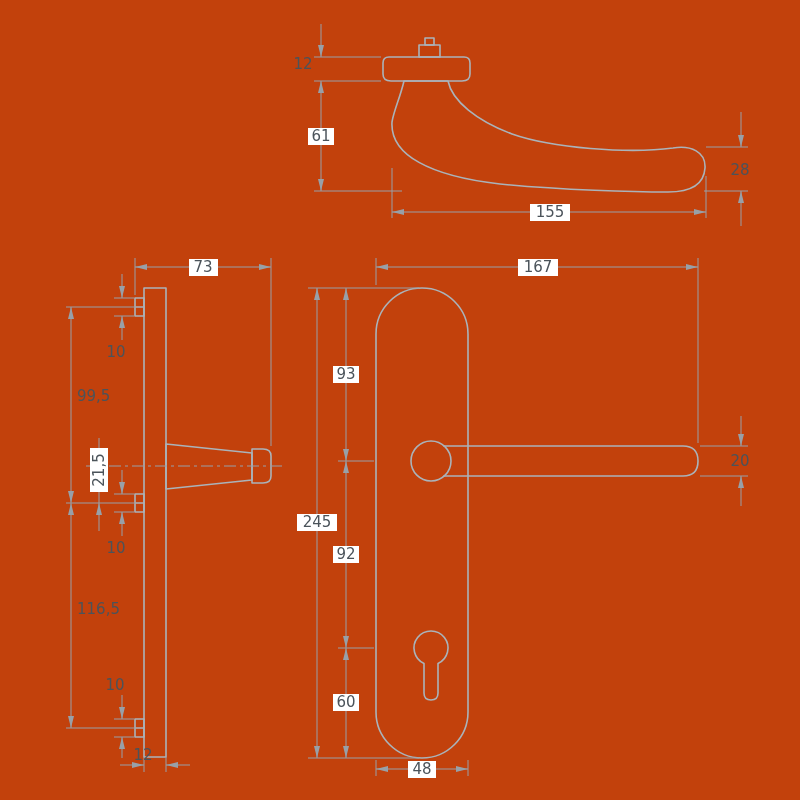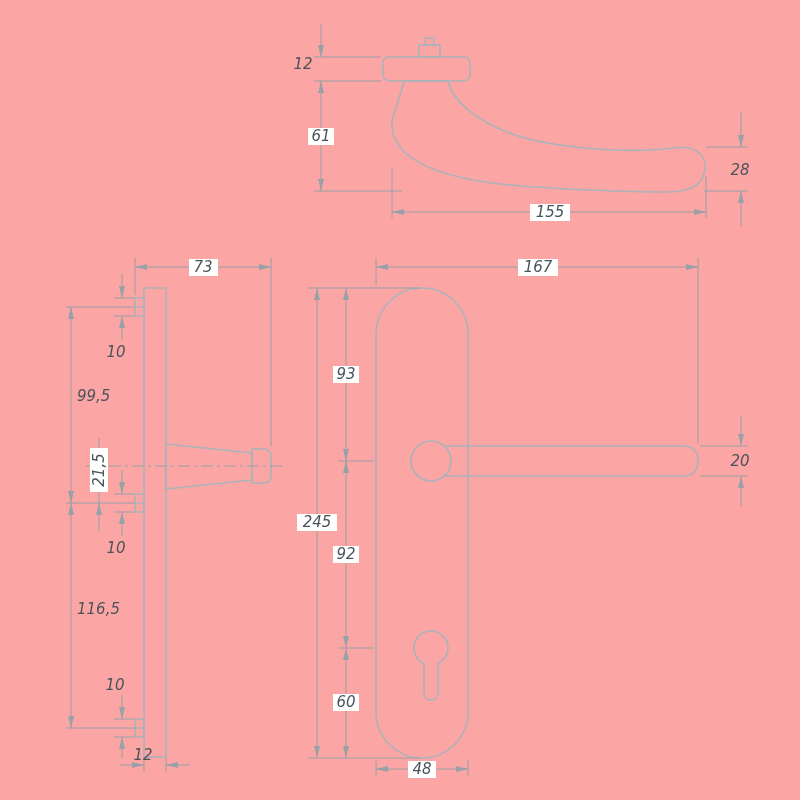--- a/index.html
+++ b/index.html
@@ -1,17 +1,17 @@
 <!DOCTYPE html>
 <html><head>
 <meta charset="utf-8">
 <style>
   html,body{margin:0;padding:0;background:#ffffff;}
   body{width:800px;height:800px;overflow:hidden;}
-  .canvas{width:800px;height:800px;background:#fca5a5;font-style:italic;}
+  .canvas{width:800px;height:800px;background:#c2410c;}
   svg{display:block;}
   .geo{fill:none;stroke:#aab3ba;stroke-width:1.6;stroke-linejoin:round;stroke-linecap:round;}
   .dim{fill:none;stroke:#98a0a8;stroke-width:1;}
   .cl{fill:none;stroke:#98a0a8;stroke-width:1;stroke-dasharray:12 4 3 4;}
   .mask{fill:#ffffff;stroke:none;}
   .lbl{font-family:"DejaVu Sans", sans-serif;font-size:15px;fill:#4b535a;}
 </style>
 </head>
 <body>
 

